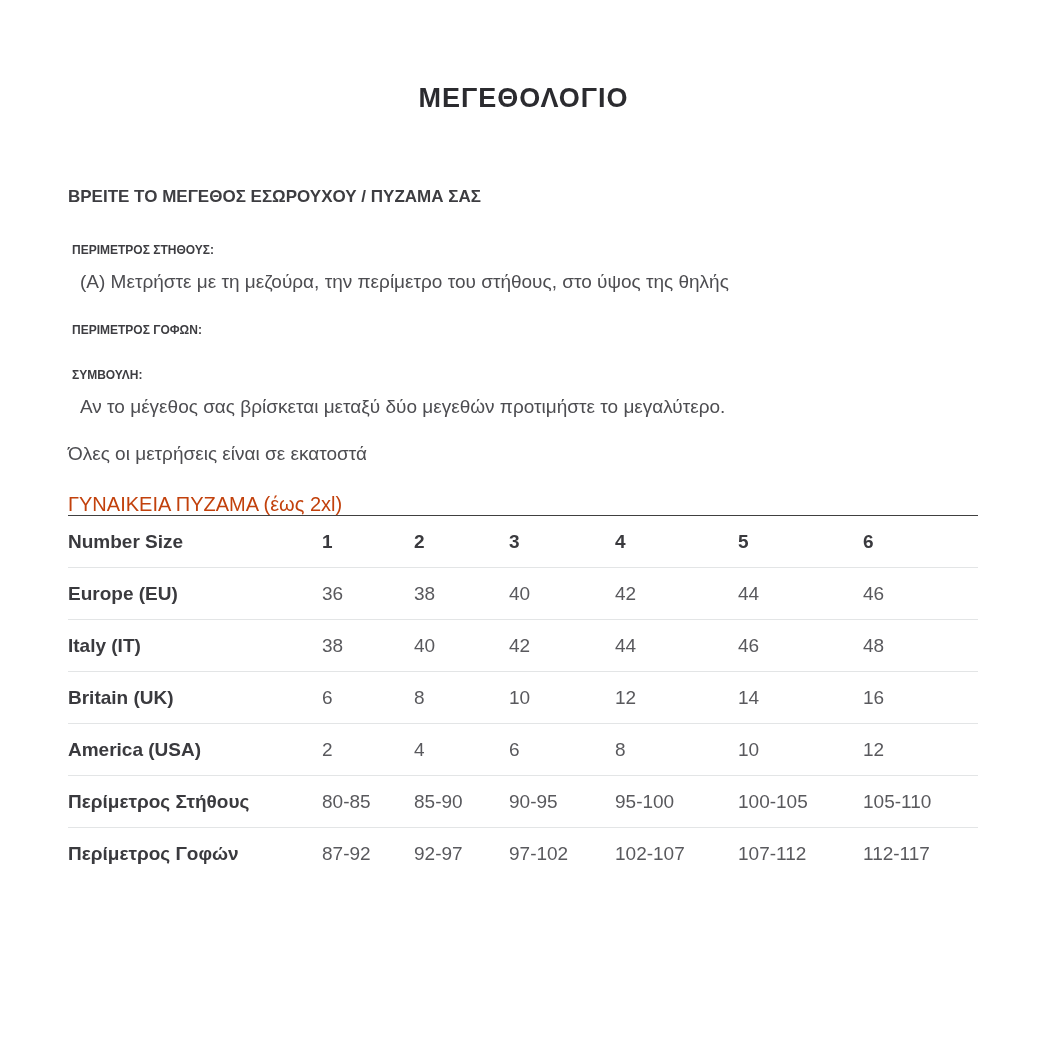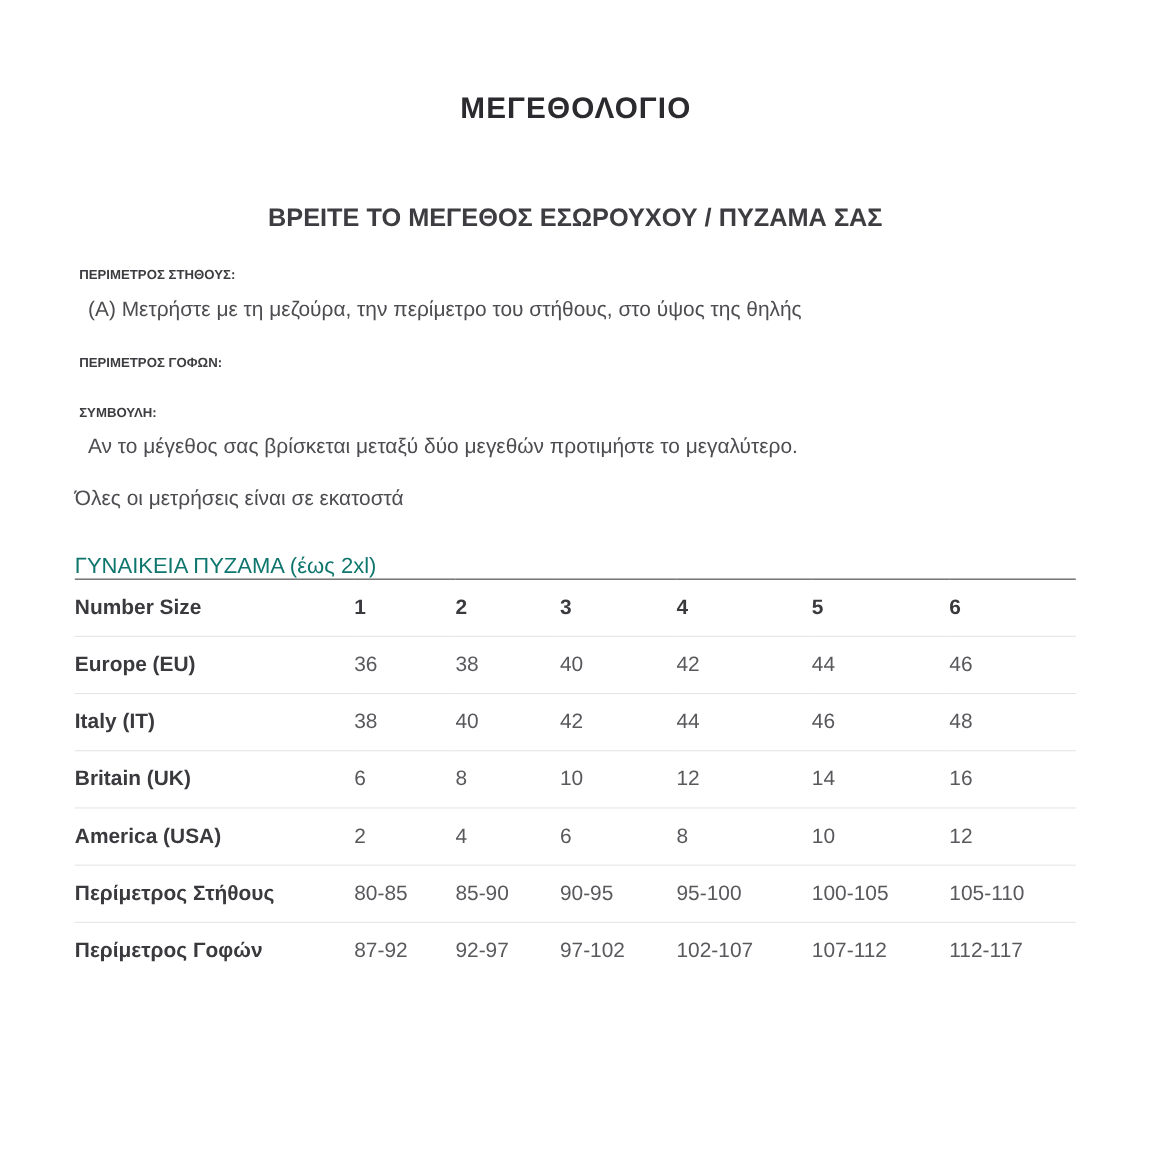--- a/index.html
+++ b/index.html
@@ -23,25 +23,24 @@
     margin: 83px 0 0 0;
     text-align: center;
     font-size: 27px;
     line-height: 31px;
     font-weight: 700;
     letter-spacing: 1px;
     color: #2b2b2f;
   }
   .intro-heading {
     margin: 72px 0 0 0;
-    font-size: 23px;
+    font-size: 17px;
     line-height: 22px;
     font-weight: 700;
     color: #3d3d41;
-    text-align: center;
   }
   .section { margin: 23px 0 0 0; }
   .section.first { margin-top: 31px; }
   .section-heading {
     font-size: 12px;
     line-height: 22px;
     font-weight: 700;
     color: #3d3d41;
     margin: 4px;
   }
@@ -53,25 +52,25 @@
     margin: 6px 0 0 12px;
   }
   .units-note {
     margin: 22px 0 0 0;
     font-size: 19px;
     line-height: 22px;
     font-weight: 400;
     color: #4d4d51;
   }
   .table-title {
-    margin: 39px 0 0 0;
+    margin: 28px 0 0 0;
     font-size: 20px;
     line-height: 22px;
     font-weight: 400;
-    color: #0f766e;
+    color: #c2410c;
   }
   table.size-table {
     border-collapse: collapse;
     table-layout: fixed;
     width: 910px;
     border-top: 1px solid #404040;
   }
   table.size-table tr {
     height: 52px;
     border-bottom: 1px solid #e3e5e6;

